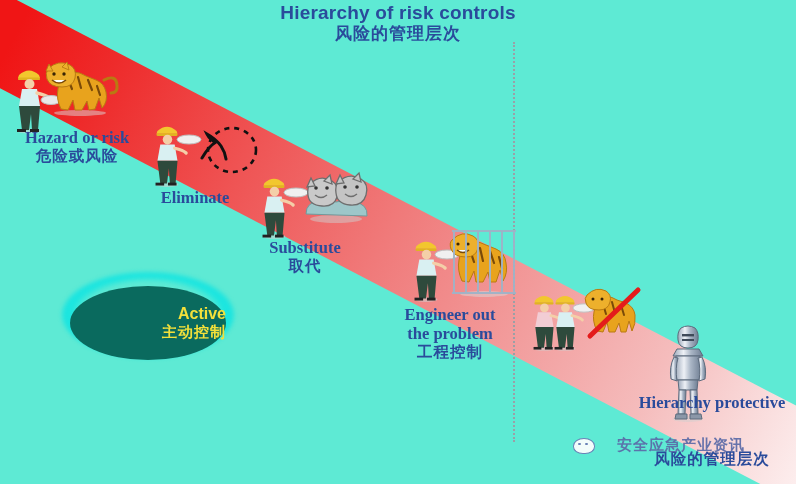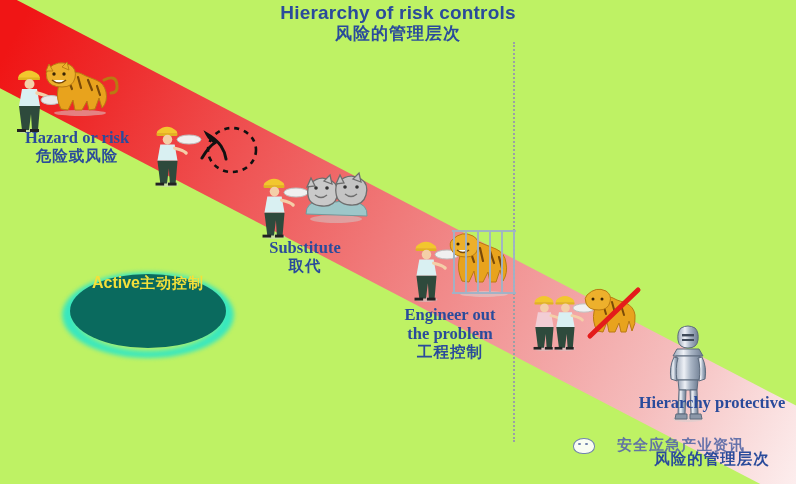--- a/index.html
+++ b/index.html
@@ -2,21 +2,21 @@
 <html><head>
 <meta charset="utf-8">
 <style>
   html,body{margin:0;padding:0;}
   body{
     width:796px;height:484px;
     background:#ffffff;
     font-family:"Liberation Sans","DejaVu Sans",sans-serif;
     overflow:hidden;
   }
-  #stage{position:relative;width:796px;height:484px;overflow:hidden;background:#bef264;}
+  #stage{position:relative;width:796px;height:484px;overflow:hidden;background:#5eead4;}
 
   
   .band{
     position:absolute;
     left:-60px;  top:-40px;
     width:1010px; height:86px;
     transform-origin:0 0;
     transform:rotate(27.5deg);
     background:linear-gradient(to right,
         #f01515 0%, #f01515 10%, #ee2b2b 20%, #ef5454 36%,
@@ -44,23 +44,23 @@
   
   .active-wrap{position:absolute;left:62px;top:272px;width:172px;height:86px;}
   .active-glow{
     position:absolute;inset:0;border-radius:50%;
     background:radial-gradient(ellipse at 50% 50%,
        rgba(0,235,235,.0) 54%, rgba(0,228,228,.75) 64%,
        rgba(0,220,230,.45) 80%, rgba(0,220,230,0) 100%);
     filter:blur(2px);
   }
   .active-ell{
-    position:absolute;left:8px;top:2px;width:156px;height:74px;
+    position:absolute;left:8px;top:14px;width:156px;height:74px;
     border-radius:50%;background:#0a6a5e;
-    display:flex;flex-direction:row;align-items:flex-start;justify-content:center;
+    display:flex;flex-direction:column;align-items:flex-end;justify-content:center;
   }
   .active-ell .en{color:#f3e03a;font-size:16px;font-weight:bold;line-height:1.15;}
   .active-ell .zh{color:#f3e03a;font-size:15px;font-weight:bold;line-height:1.2;letter-spacing:1px;}
   .art{position:absolute;}
 
   
   .wm{
     position:absolute;display:flex;align-items:center;gap:22px;
     color:#5b6ba8;font-size:15px;font-weight:bold;letter-spacing:1px;
     opacity:.92;
@@ -268,20 +268,21 @@
     <path d="M14 90 h11 v5 h-12z" fill="#8b97a8" stroke="#5d6b7d"></path>
     <path d="M28 90 h11 l1 5 h-12z" fill="#8b97a8" stroke="#5d6b7d"></path>
   </svg>
 
   <div class="lbl" style="left:4px;top:128px;width:146px;">
     <span class="en">Hazard or risk</span>
     <span class="zh">危险或风险</span>
   </div>
 
   <div class="lbl" style="left:133px;top:188px;width:124px;">
+    <span class="en">Eliminate</span>
   </div>
 
   <div class="lbl" style="left:238px;top:238px;width:134px;">
     <span class="en">Substitute</span>
     <span class="zh">取代</span>
   </div>
 
   <div class="lbl" style="left:386px;top:305px;width:128px;">
     <span class="en">Engineer out</span>
     <span class="en">the problem</span>

